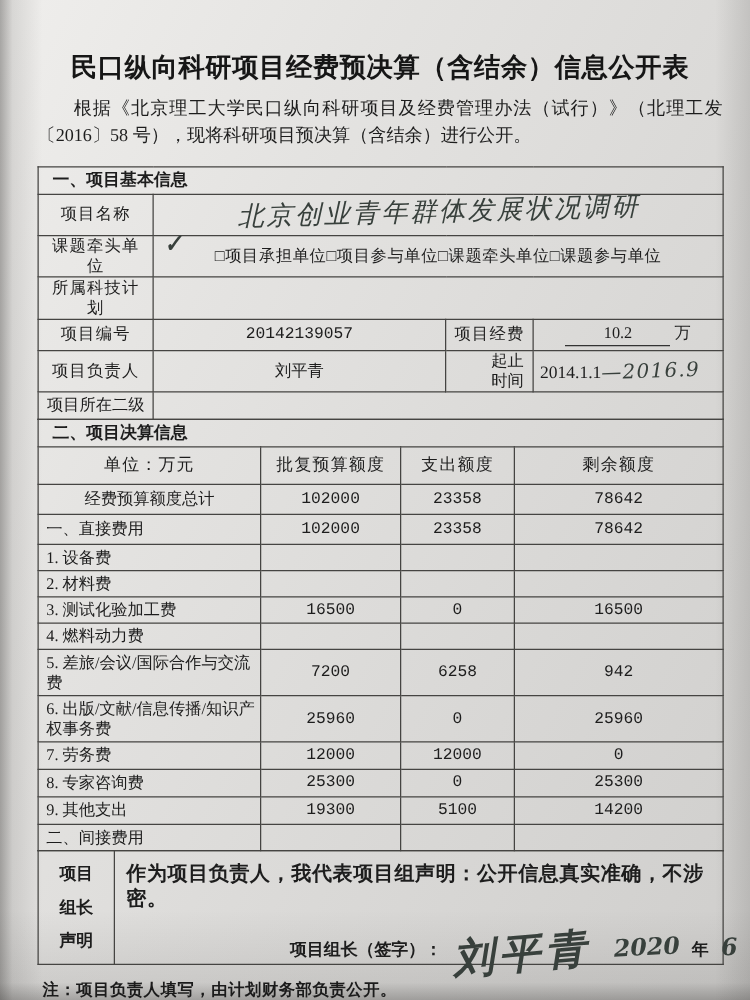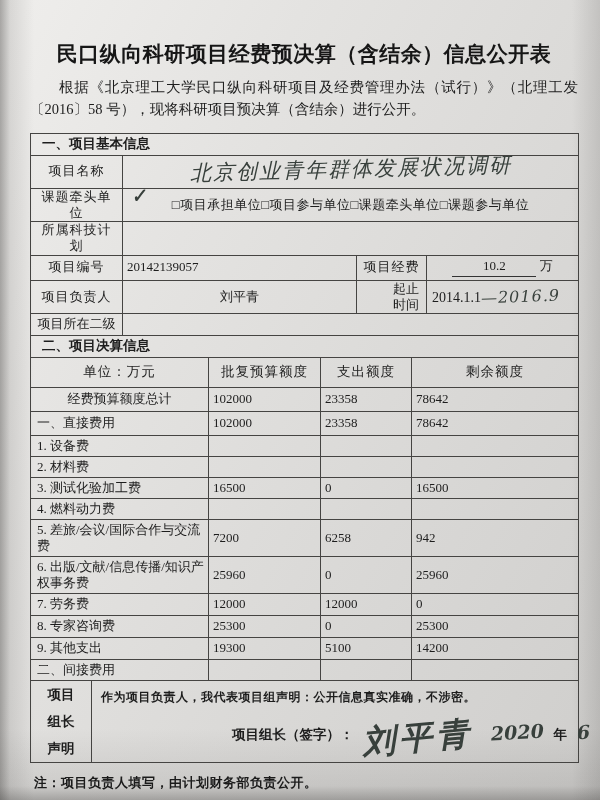--- a/index.html
+++ b/index.html
@@ -18,39 +18,39 @@
   .intro { margin-top:9px; font-size:14.5px; line-height:1.5; text-align:justify;
     text-indent:2em; color:#1d1d1d; }
   table { border-collapse:collapse; width:548px; table-layout:fixed; }
   table + table, .tables-start { margin-top:-1px; }
   td { border:1px solid #454442; font-size:13px; color:#1d1d1d; padding:0 4px;
        overflow:visible; line-height:1.25; }
   .sec-hdr td { font-weight:bold; font-size:13.5px; height:21px; padding-left:11px; }
   .lbl { text-align:center; letter-spacing:1px; }
   .val-c { text-align:center; }
   .val-l { text-align:left; padding-left:6px; }
-  .num { text-align:left; font-family:Liberation Serif, serif; }
+  .num { text-align:center; font-family:Liberation Mono, monospace; }
   
   .hw { font-style:italic; color:#38403c; font-family:"DejaVu Serif",serif; }
   .hw-name { display:inline-block; font-size:21px; letter-spacing:2px;
     transform:rotate(-1.5deg); white-space:nowrap; position:relative; top:-2px; }
   .hw-check { position:absolute; left:8px; top:-4px; font-size:18px; font-weight:bold;
     transform:rotate(-8deg); }
   .hw-date { display:inline-block; font-size:16px; transform:rotate(-2deg); letter-spacing:1px; }
   .hw-num { display:inline-block; font-size:19px; transform:rotate(-3deg); margin:0 10px; }
   .hw-sig { display:inline-block; font-size:33px; letter-spacing:4px; transform:rotate(-5deg);
     position:relative; top:10px; margin:0 8px; line-height:0.8; }
   .role-cell { position:relative; text-align:center; font-size:13px; letter-spacing:0.5px; }
   .funding-amt { display:inline-block; min-width:84px; text-align:center;
     border-bottom:1px solid #333; padding-bottom:1px; }
   .duration-cell { font-size:14px; padding-left:5px; white-space:nowrap; }
   .col-hdr td { height:29px; text-align:center; font-size:13.5px; letter-spacing:1px; }
   .decl-label { text-align:center; font-size:13.5px; line-height:2.0; font-weight:bold; }
   .decl-cell { vertical-align:top; padding:0; }
-  .decl-text { font-weight:600; padding:9px 6px 0 9px; font-size:12px; letter-spacing:0.5px; }
+  .decl-text { font-weight:600; padding:9px 6px 0 9px; font-size:16px; letter-spacing:0.5px; }
   .sig-row { display:flex; align-items:baseline; margin:10px 0 0 140px; font-size:13.5px;
     font-weight:600; white-space:nowrap; }
   .footnote { margin-top:11px; font-size:13px; font-weight:600; letter-spacing:0.5px;
     padding-left:4px; color:#1b1b1b; }
 </style>
 </head>
 <body>
 
 <div class="photo">
   <div class="content">

